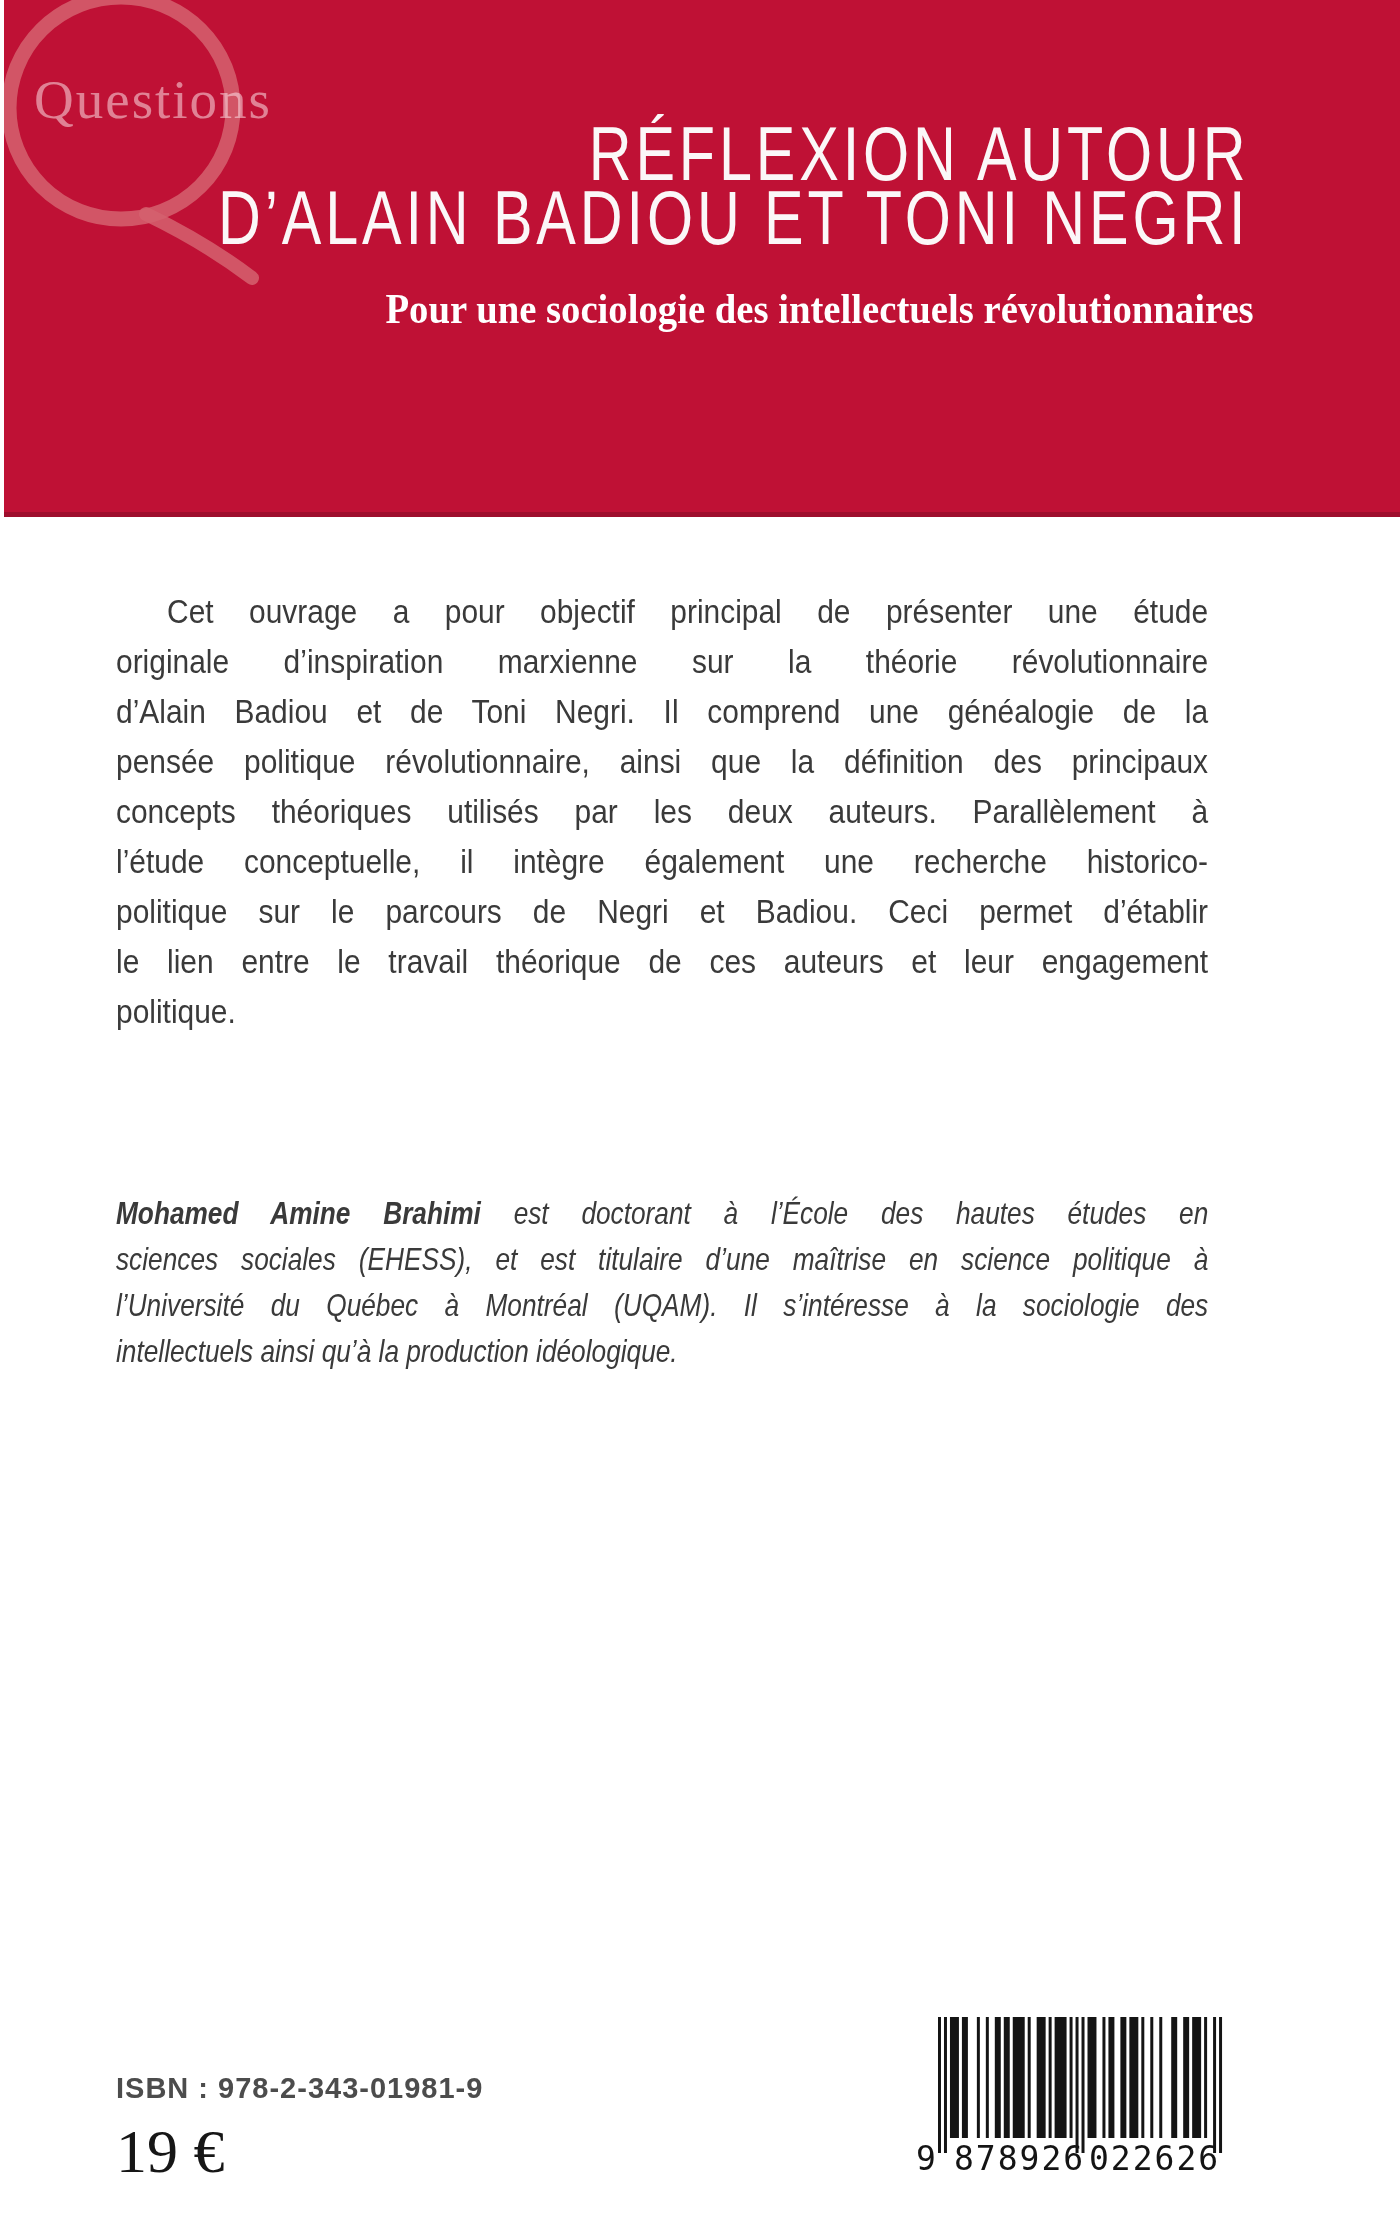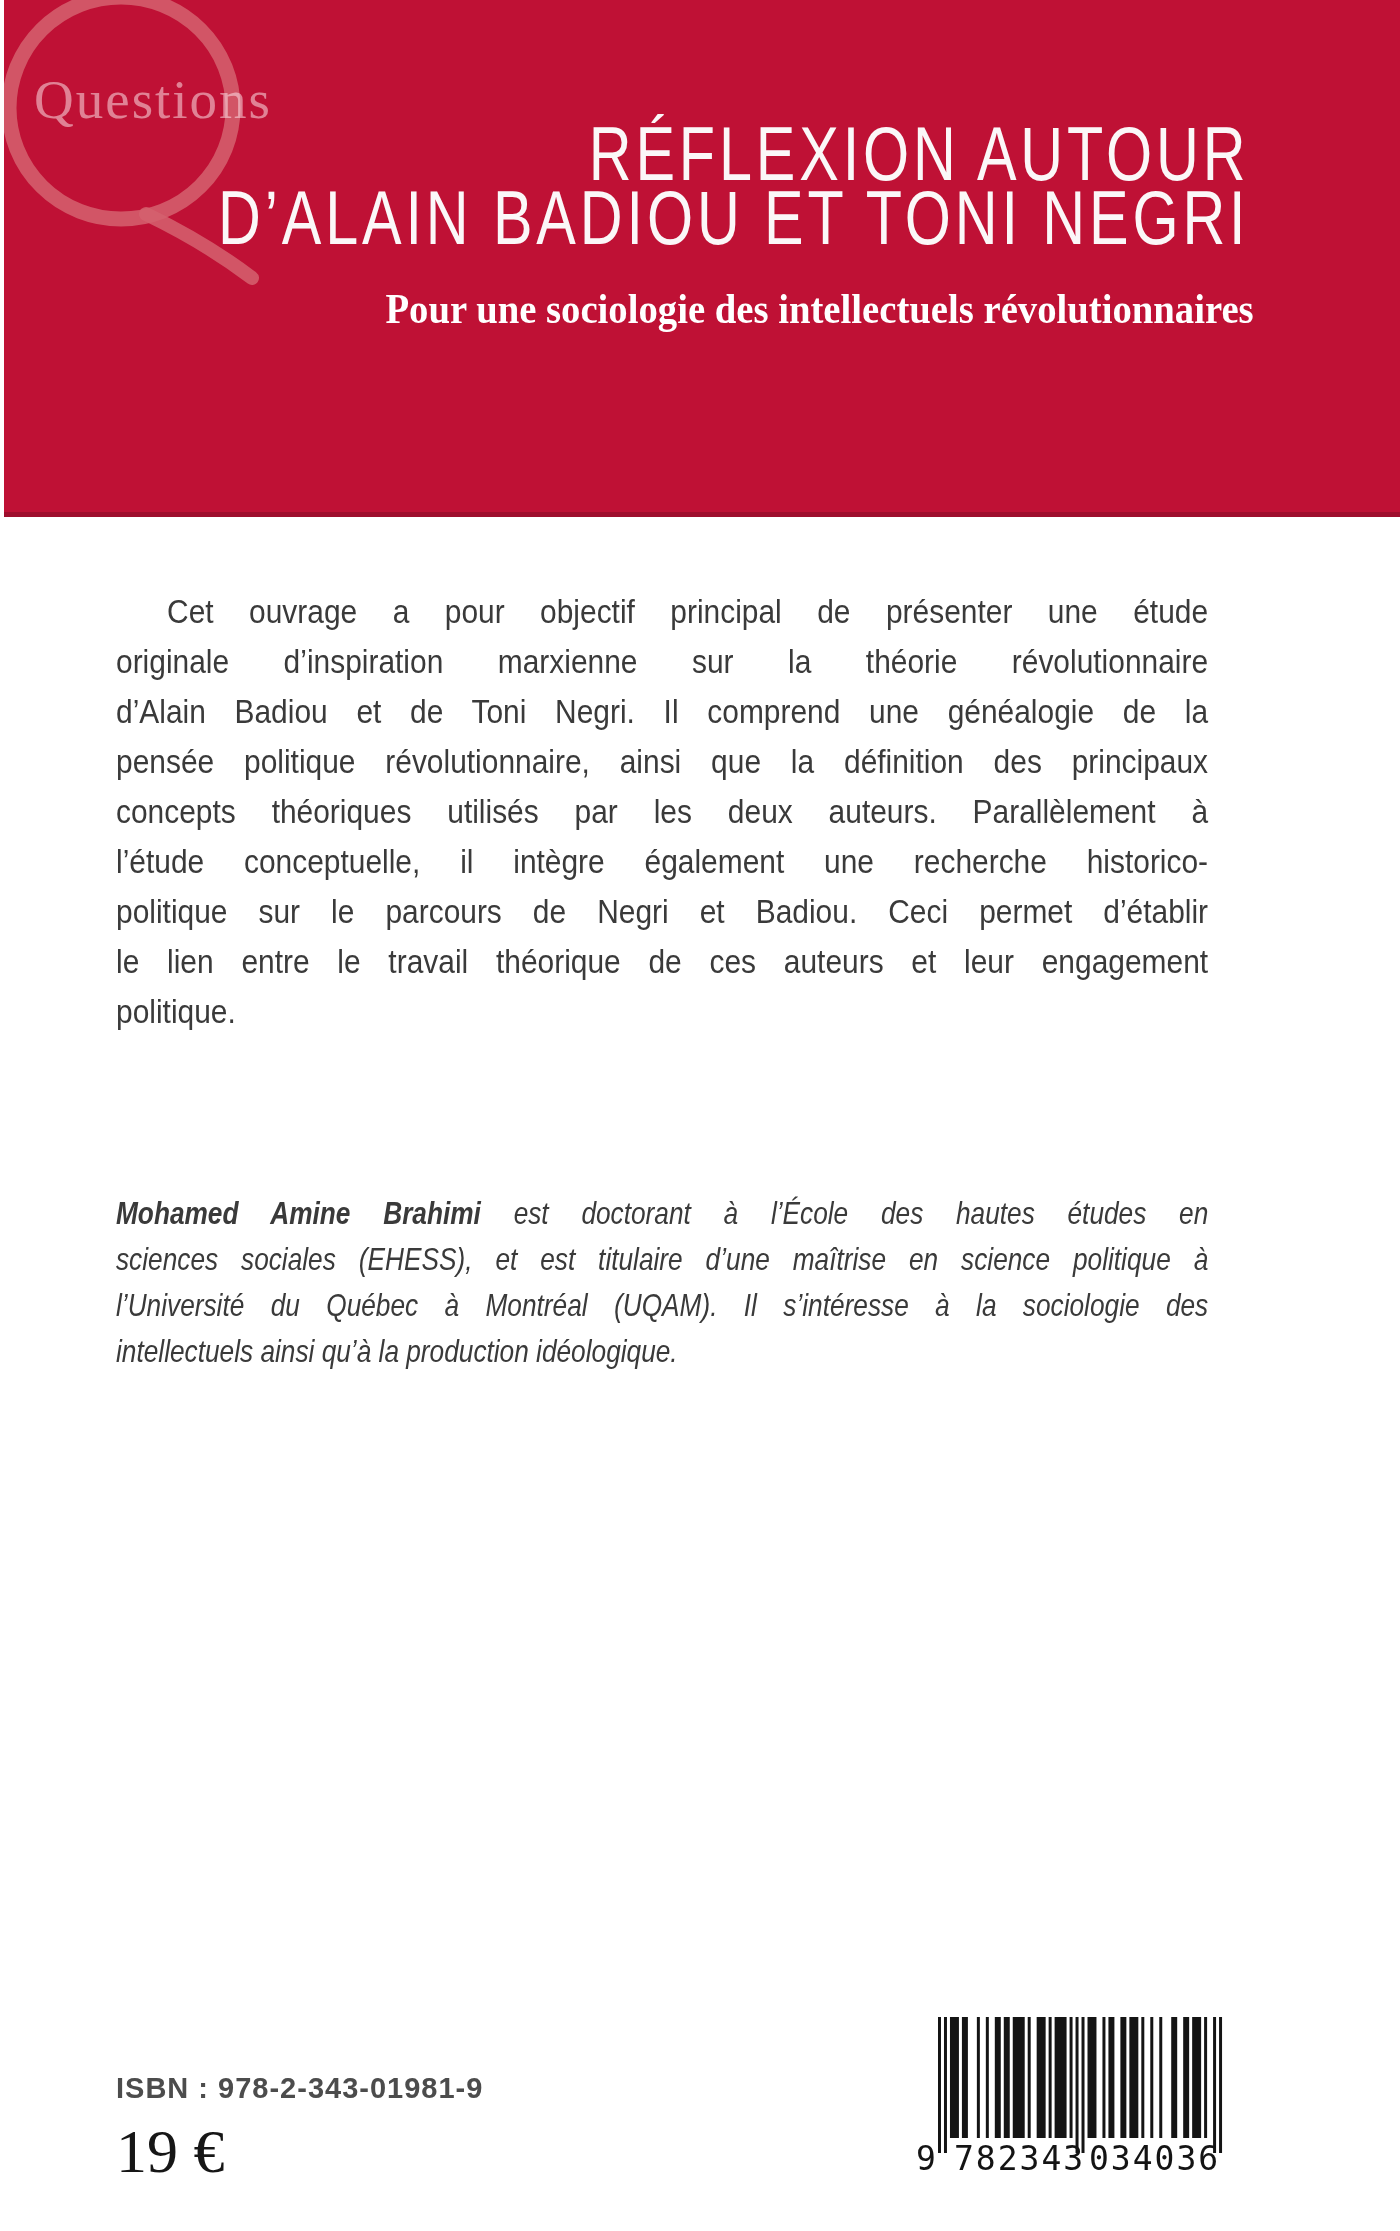--- a/index.html
+++ b/index.html
@@ -122,15 +122,15 @@
     <rect x="221.26" y="0" width="2.99" height="121" fill="#141414"></rect>
     <rect x="233.22" y="0" width="5.98" height="121" fill="#141414"></rect>
     <rect x="245.18" y="0" width="5.98" height="121" fill="#141414"></rect>
     <rect x="254.15" y="0" width="8.97" height="121" fill="#141414"></rect>
     <rect x="266.11" y="0" width="2.99" height="121" fill="#141414"></rect>
     <rect x="275.08" y="0" width="2.99" height="136" fill="#141414"></rect>
     <rect x="281.06" y="0" width="2.99" height="136" fill="#141414"></rect>
   </svg>
 <div class="bc-digits">
   <span class="bc-d0">9</span>
-  <span class="bc-d1">782343</span>
-  <span class="bc-d2">034036</span>
+  <span class="bc-d1">878926</span>
+  <span class="bc-d2">022626</span>
 </div>
 
 </body></html>

